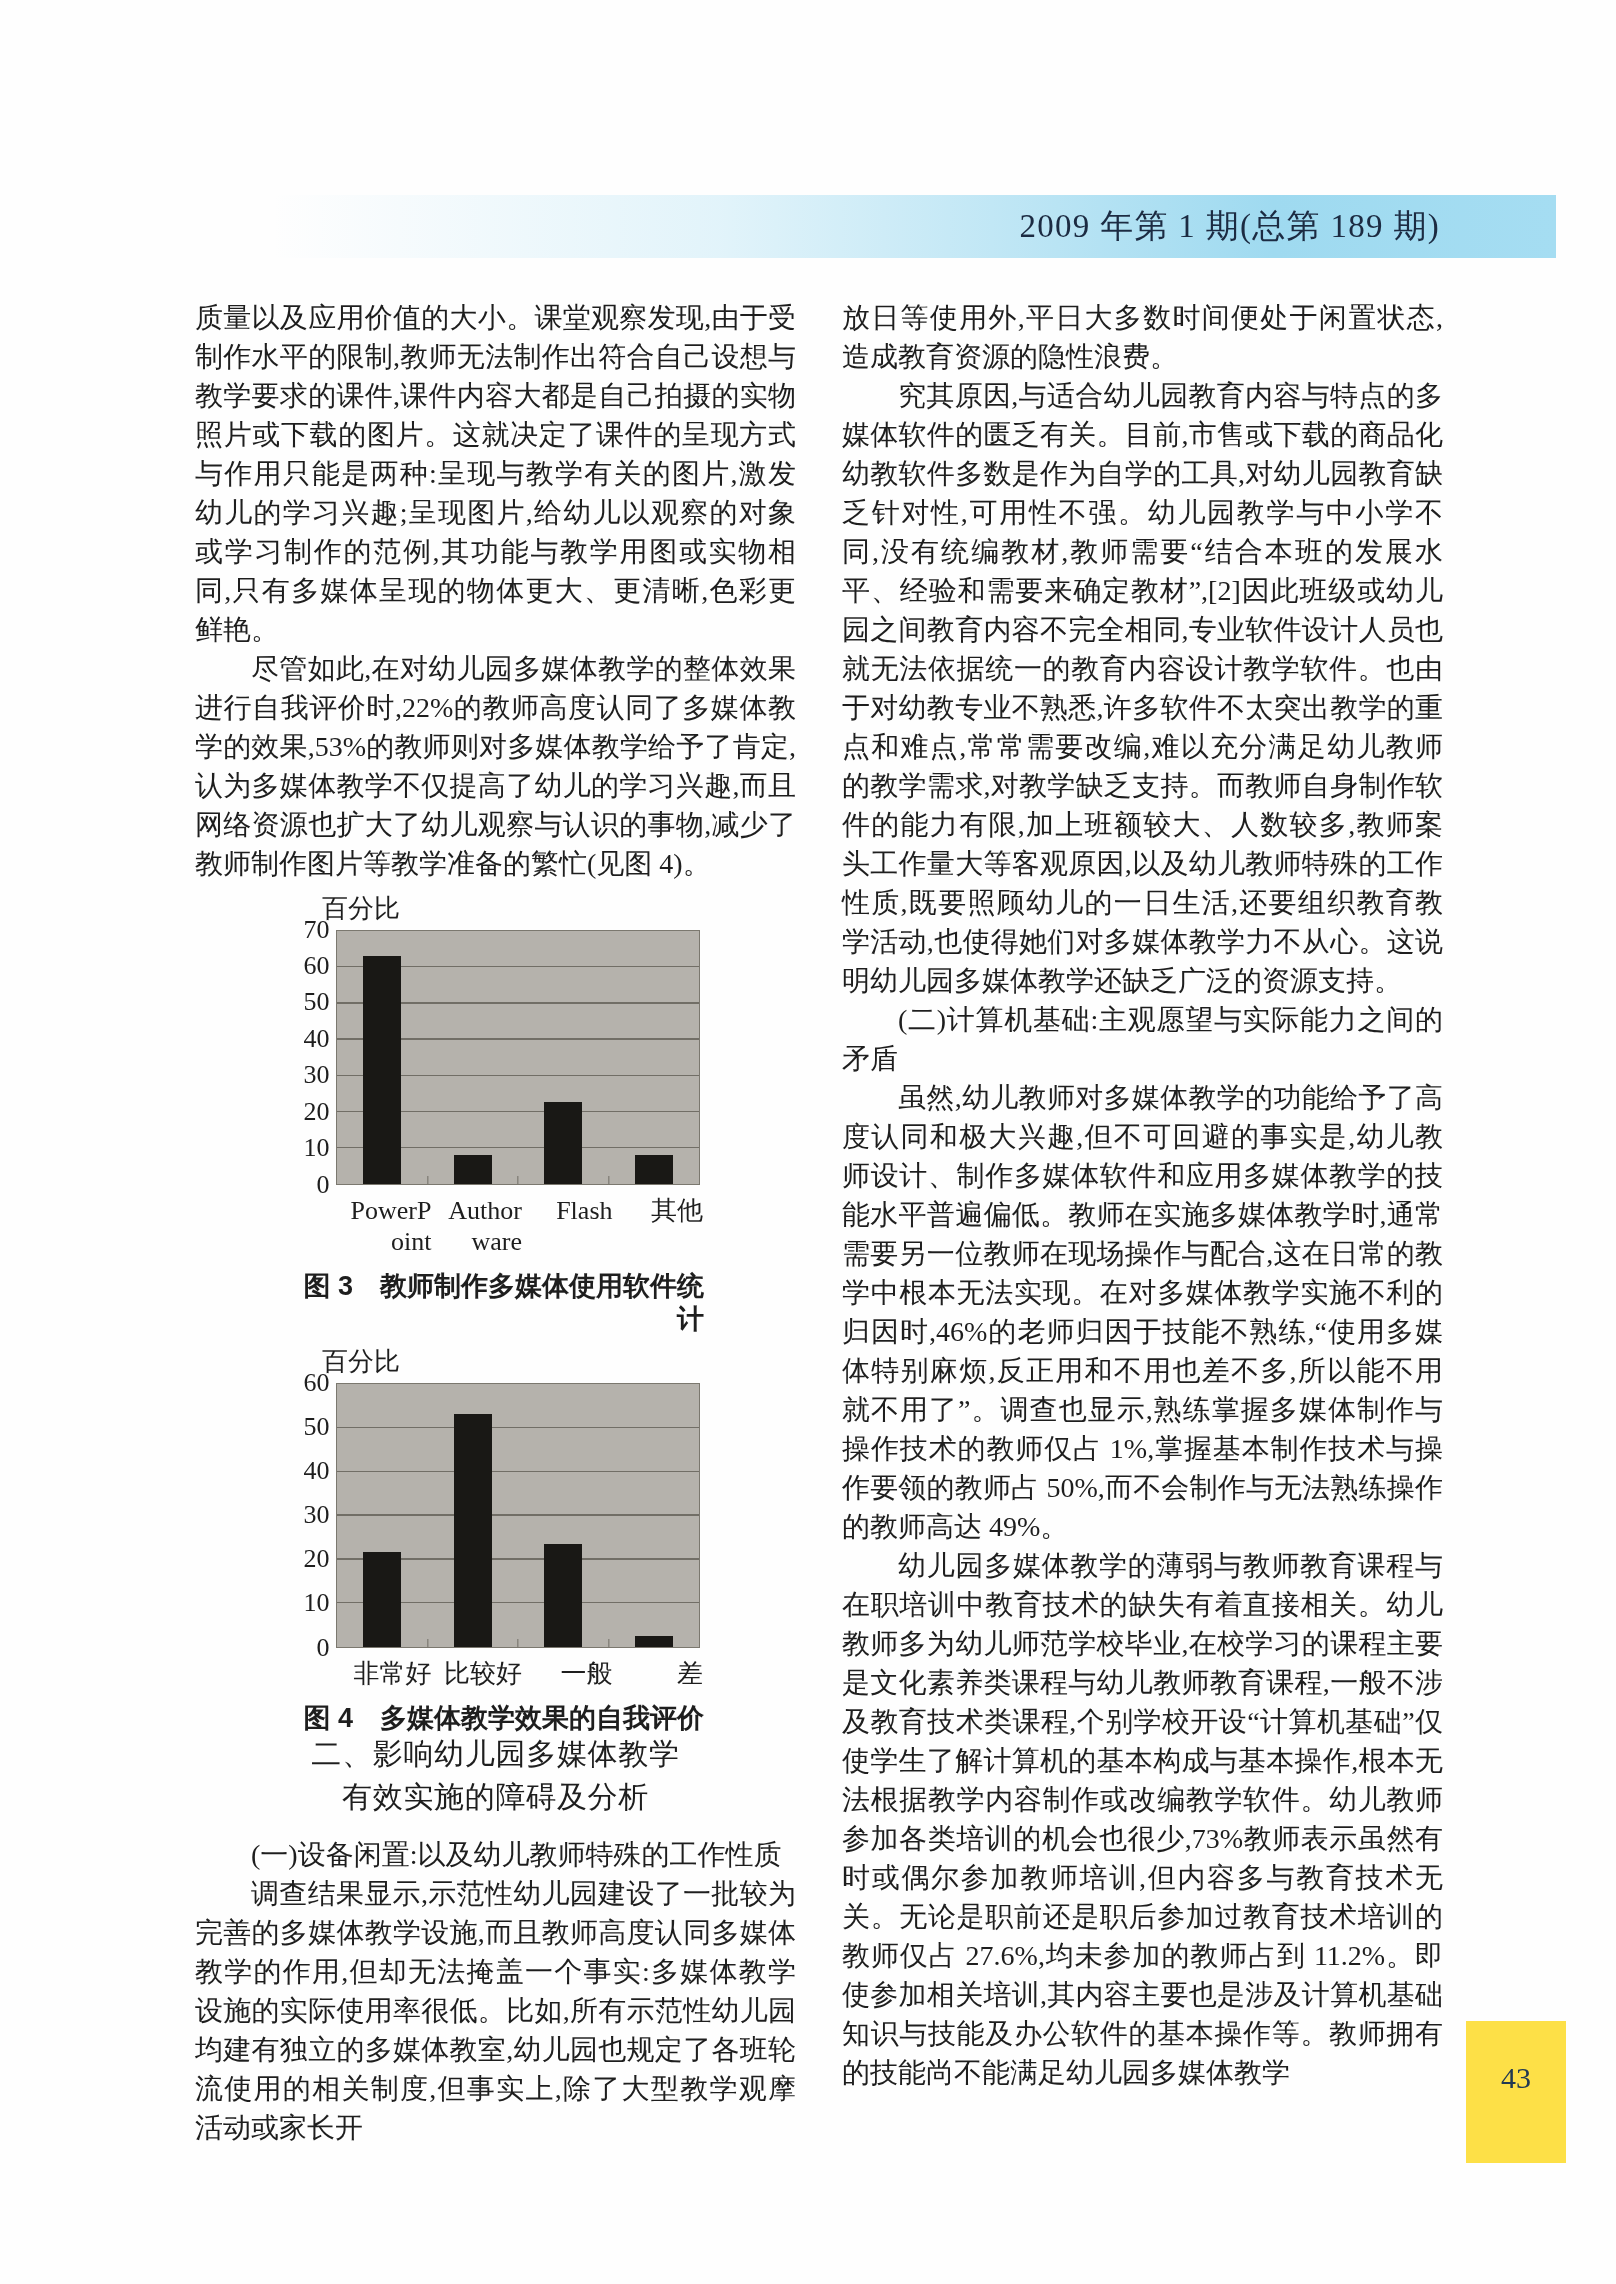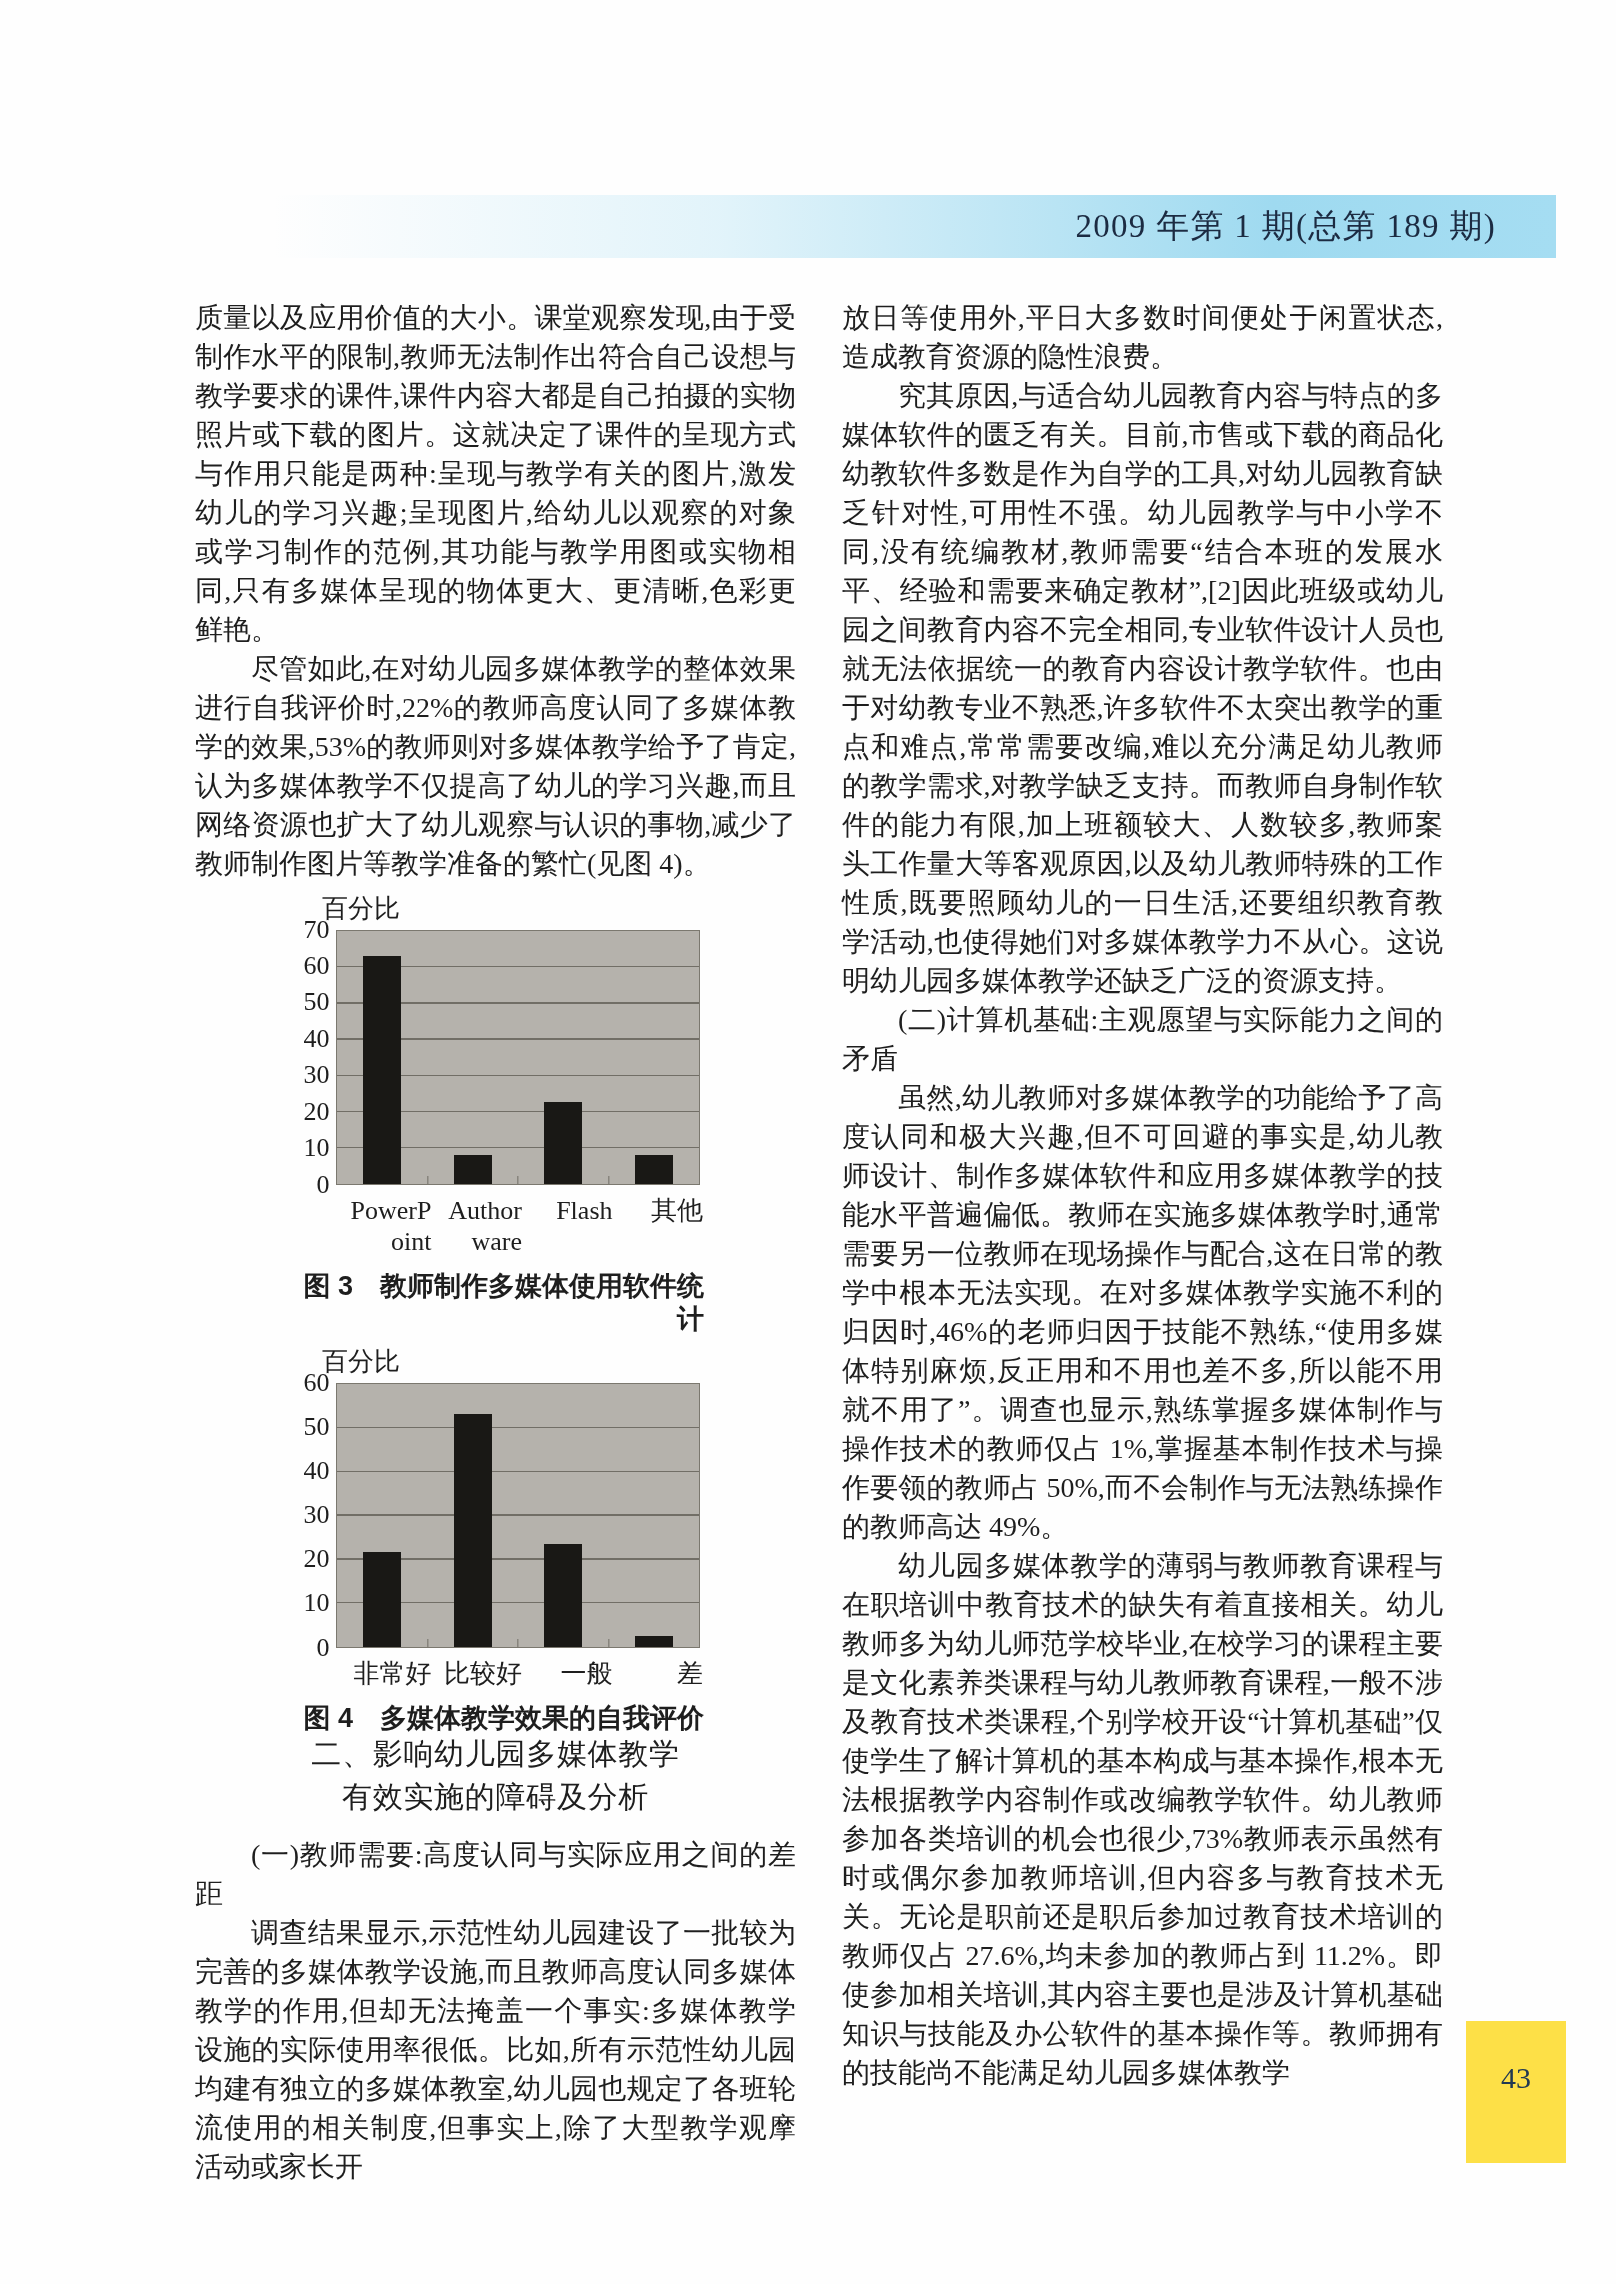--- a/index.html
+++ b/index.html
@@ -2,21 +2,21 @@
 <html style="font-size:10.4px"><head>
 <meta charset="utf-8">
 <style>
   html,body{margin:0;padding:0;background:#ffffff;}
   .page{position:relative;width:1616px;height:2284px;background:#fefefe;overflow:hidden;
         font-family:"Liberation Serif","DejaVu Serif",serif;color:#1e1e1e;}
 
   
   .band{position:absolute;left:272px;top:195px;width:1284px;height:63px;box-sizing:border-box;
         background:linear-gradient(90deg, rgba(160,219,241,0) 0%, rgba(160,219,241,0.30) 35%, #9fdaf0 78%, #a5ddf2 100%);
-        display:flex;align-items:center;justify-content:flex-end;padding-right:60px;}
+        display:flex;align-items:center;justify-content:flex-end;padding-right:116px;}
   .band-text{font-size:33px;color:#1c2b42;letter-spacing:1.3px;white-space:nowrap;}
 
   
   .col{position:absolute;top:298px;width:601px;font-size:28px;line-height:39px;
        text-align:justify;word-break:break-all;}
   .col-left{left:195px;}
   .col-right{left:842px;}
   .col p{margin:0;}
   .col p.indent{text-indent:2em;}
 
@@ -126,21 +126,21 @@
           <div class="xlabel">比较好</div>
           <div class="xlabel">一般</div>
           <div class="xlabel">差</div>
         </div>
       <div class="fig-caption">图 4　多媒体教学效果的自我评价</div>
     </div>
 
     <p class="section-heading">二、影响幼儿园多媒体教学</p>
     <p class="section-heading" style="margin-top:0;">有效实施的障碍及分析</p>
 
-    <p class="indent" style="margin-top:14.3px;">(一)教师需要:高度认同与实际应用之间的差距</p>
+    <p class="indent" style="margin-top:14.3px;">(一)设备闲置:以及幼儿教师特殊的工作性质</p>
     <p class="indent">调查结果显示,示范性幼儿园建设了一批较为完善的多媒体教学设施,而且教师高度认同多媒体教学的作用,但却无法掩盖一个事实:多媒体教学设施的实际使用率很低。比如,所有示范性幼儿园均建有独立的多媒体教室,幼儿园也规定了各班轮流使用的相关制度,但事实上,除了大型教学观摩活动或家长开</p>
   </div>
 
   <div class="col col-right">
     <p>放日等使用外,平日大多数时间便处于闲置状态,造成教育资源的隐性浪费。</p>
     <p class="indent">究其原因,与适合幼儿园教育内容与特点的多媒体软件的匮乏有关。目前,市售或下载的商品化幼教软件多数是作为自学的工具,对幼儿园教育缺乏针对性,可用性不强。幼儿园教学与中小学不同,没有统编教材,教师需要“结合本班的发展水平、经验和需要来确定教材”,[2]因此班级或幼儿园之间教育内容不完全相同,专业软件设计人员也就无法依据统一的教育内容设计教学软件。也由于对幼教专业不熟悉,许多软件不太突出教学的重点和难点,常常需要改编,难以充分满足幼儿教师的教学需求,对教学缺乏支持。而教师自身制作软件的能力有限,加上班额较大、人数较多,教师案头工作量大等客观原因,以及幼儿教师特殊的工作性质,既要照顾幼儿的一日生活,还要组织教育教学活动,也使得她们对多媒体教学力不从心。这说明幼儿园多媒体教学还缺乏广泛的资源支持。</p>
     <p class="indent">(二)计算机基础:主观愿望与实际能力之间的矛盾</p>
     <p class="indent">虽然,幼儿教师对多媒体教学的功能给予了高度认同和极大兴趣,但不可回避的事实是,幼儿教师设计、制作多媒体软件和应用多媒体教学的技能水平普遍偏低。教师在实施多媒体教学时,通常需要另一位教师在现场操作与配合,这在日常的教学中根本无法实现。在对多媒体教学实施不利的归因时,46%的老师归因于技能不熟练,“使用多媒体特别麻烦,反正用和不用也差不多,所以能不用就不用了”。调查也显示,熟练掌握多媒体制作与操作技术的教师仅占 1%,掌握基本制作技术与操作要领的教师占 50%,而不会制作与无法熟练操作的教师高达 49%。</p>
     <p class="indent">幼儿园多媒体教学的薄弱与教师教育课程与在职培训中教育技术的缺失有着直接相关。幼儿教师多为幼儿师范学校毕业,在校学习的课程主要是文化素养类课程与幼儿教师教育课程,一般不涉及教育技术类课程,个别学校开设“计算机基础”仅使学生了解计算机的基本构成与基本操作,根本无法根据教学内容制作或改编教学软件。幼儿教师参加各类培训的机会也很少,73%教师表示虽然有时或偶尔参加教师培训,但内容多与教育技术无关。无论是职前还是职后参加过教育技术培训的教师仅占 27.6%,均未参加的教师占到 11.2%。即使参加相关培训,其内容主要也是涉及计算机基础知识与技能及办公软件的基本操作等。教师拥有的技能尚不能满足幼儿园多媒体教学</p>
   </div>

